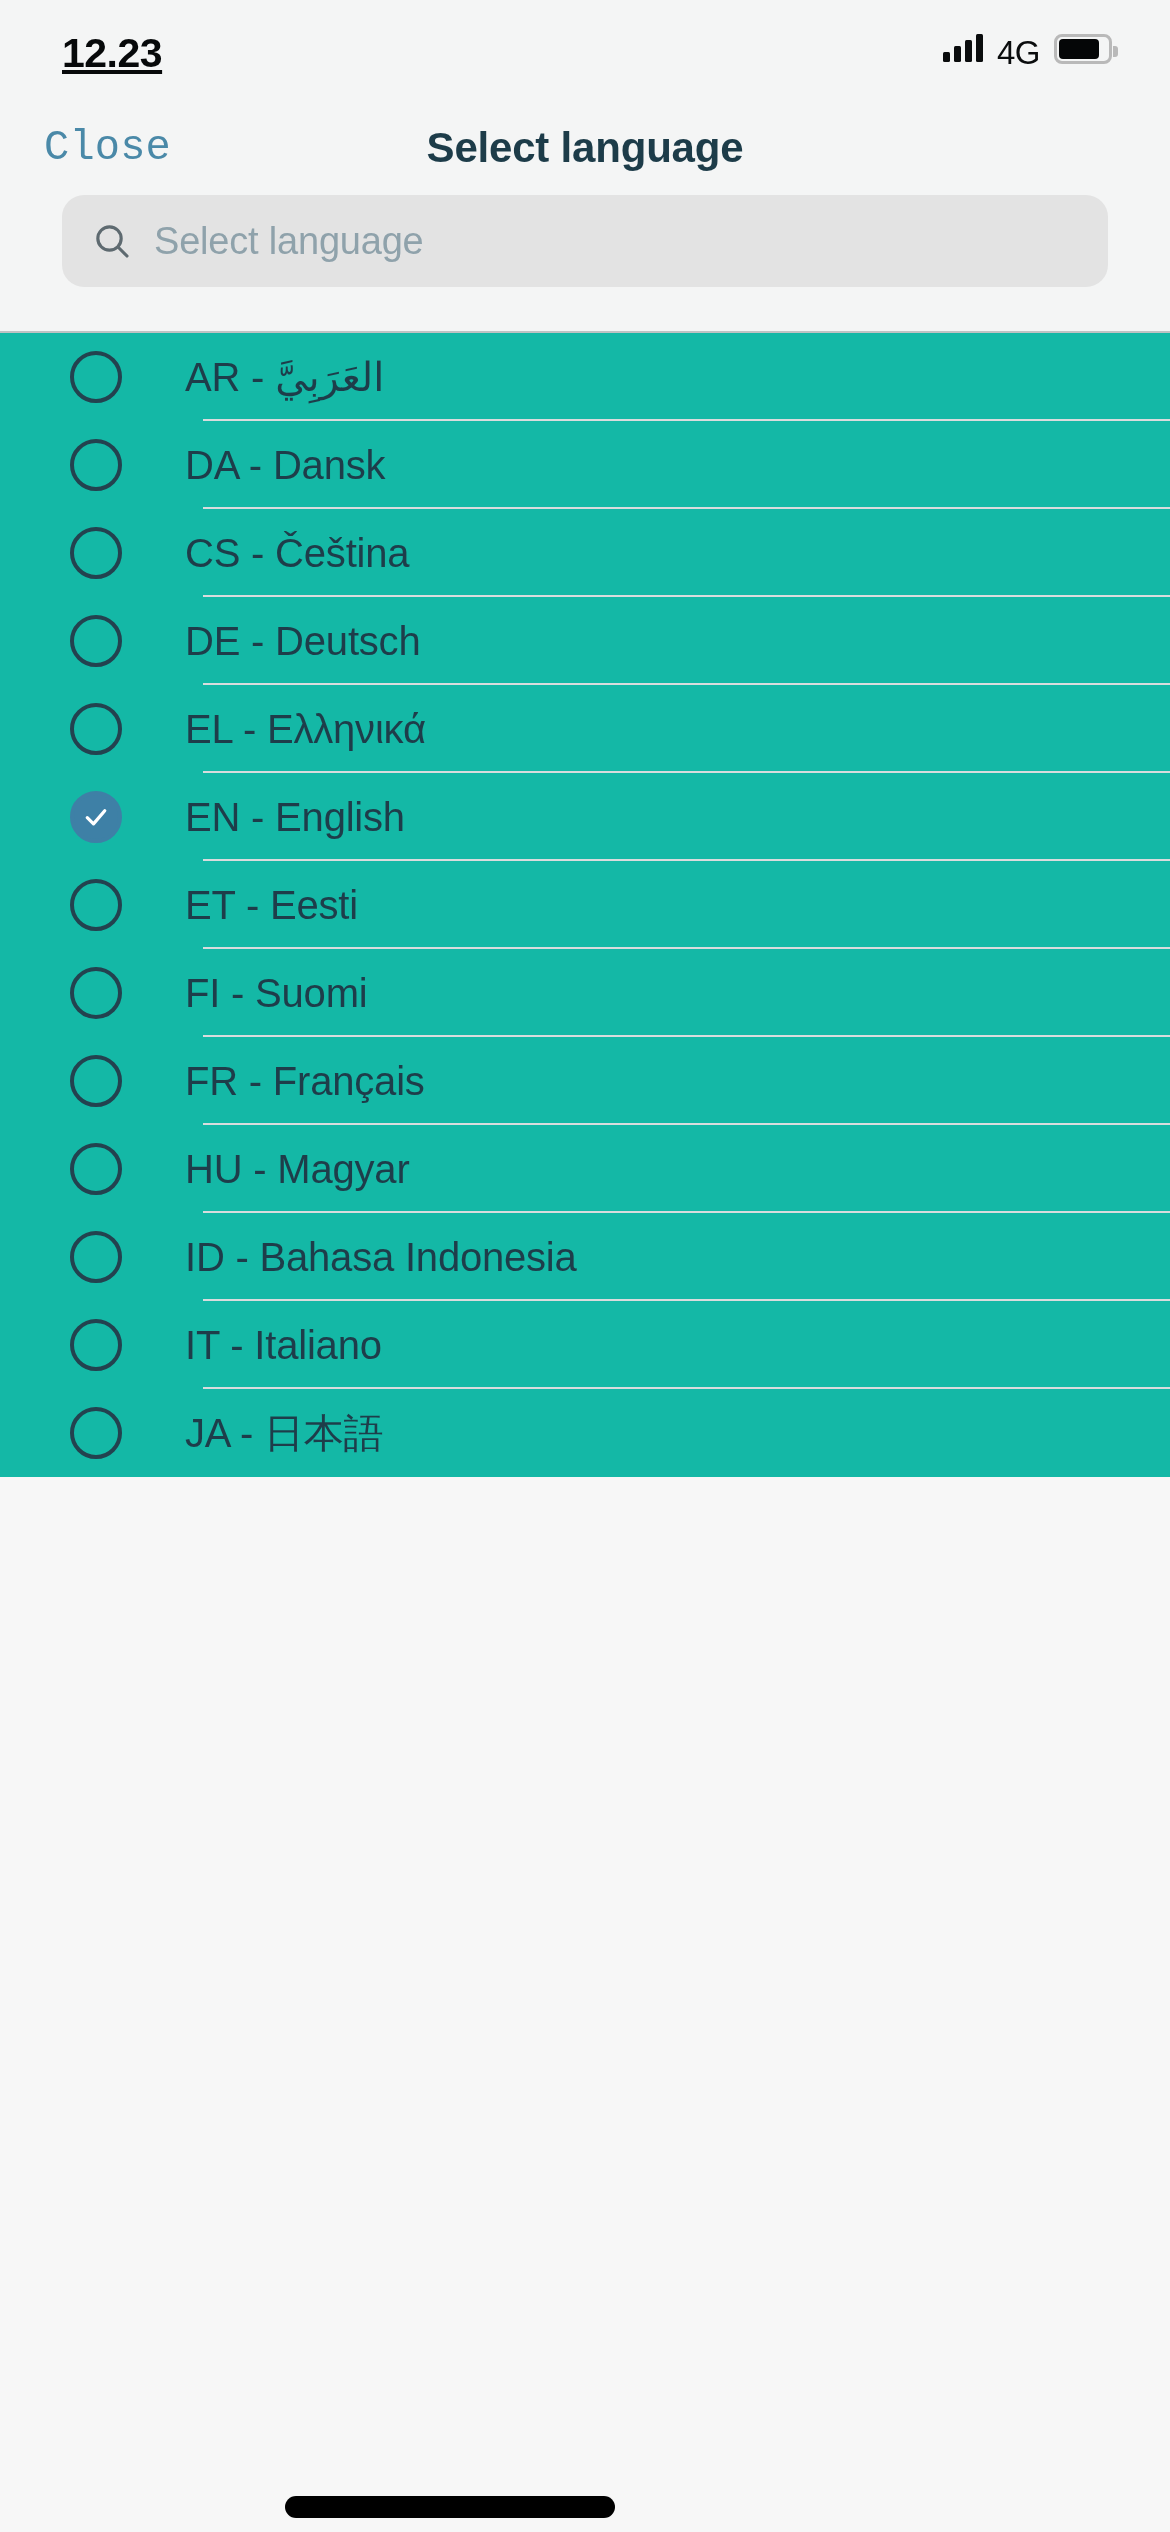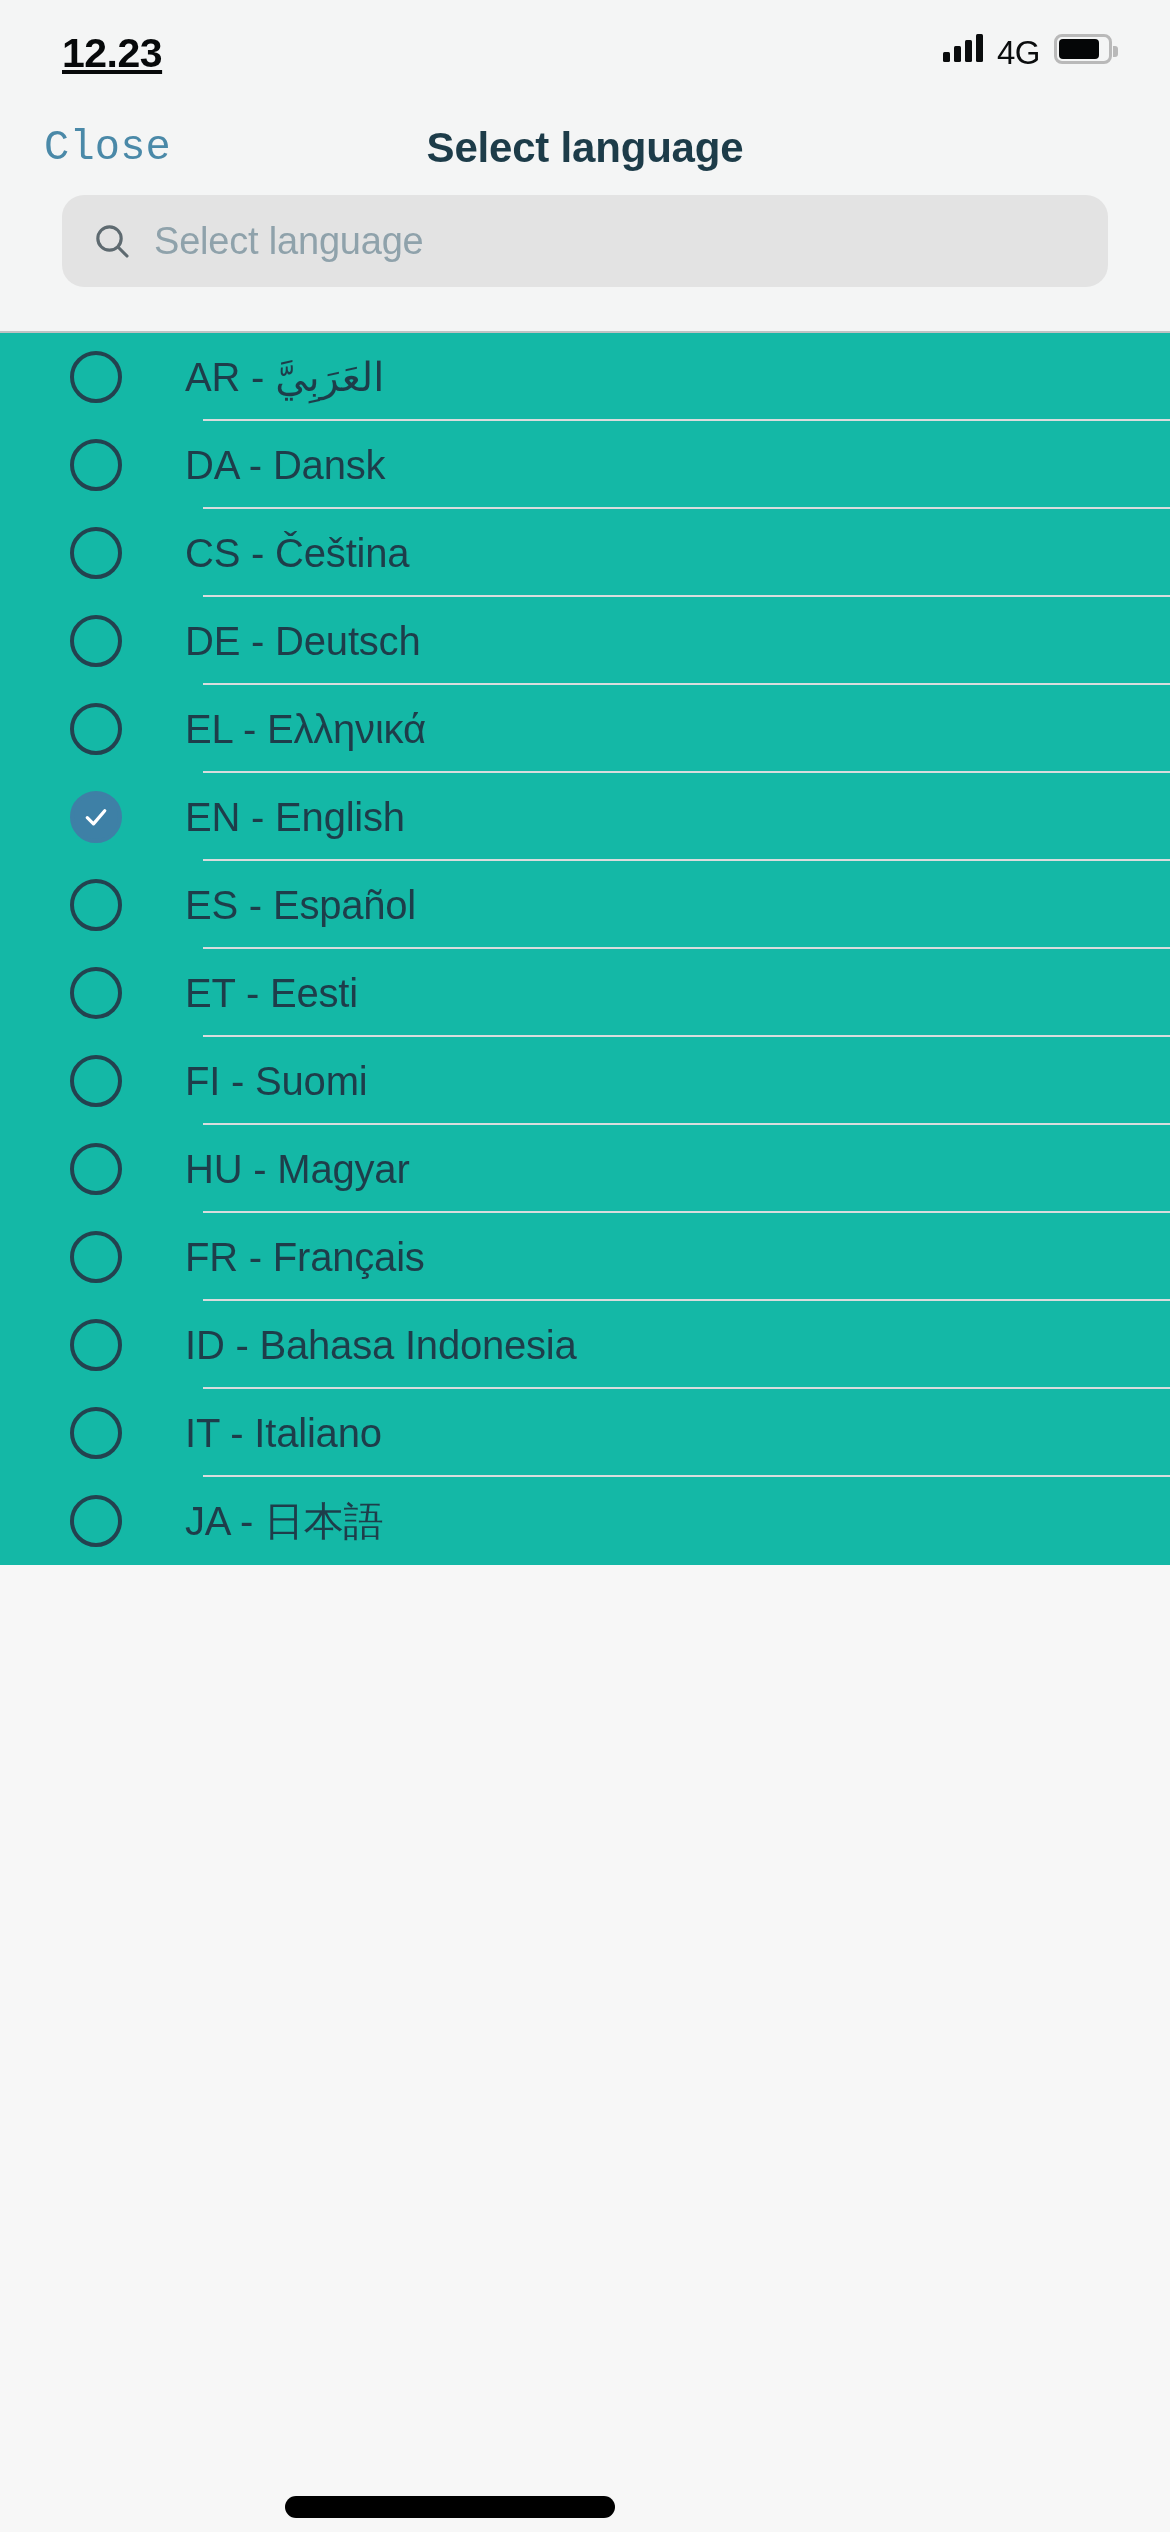--- a/index.html
+++ b/index.html
@@ -166,41 +166,36 @@
         <div class="radio">
           <svg class="check" viewBox="0 0 24 24" fill="none">
             <path d="M5 12.5 L10 17.5 L19 7" stroke="#ffffff" stroke-width="2.6" stroke-linecap="round" stroke-linejoin="round"></path>
           </svg>
         </div>
         <div class="row-label">EN - English</div>
         <div class="divider"></div>
       </div>
       <div class="row">
         <div class="radio"></div>
-        <div class="row-label">ES - Español</div>
-        <div class="divider"></div>
-      </div>
-      <div class="row">
-        <div class="radio"></div>
         <div class="row-label">ET - Eesti</div>
         <div class="divider"></div>
       </div>
       <div class="row">
         <div class="radio"></div>
         <div class="row-label">FI - Suomi</div>
         <div class="divider"></div>
       </div>
       <div class="row">
         <div class="radio"></div>
+        <div class="row-label">FR - Français</div>
+        <div class="divider"></div>
+      </div>
+      <div class="row">
+        <div class="radio"></div>
         <div class="row-label">HU - Magyar</div>
-        <div class="divider"></div>
-      </div>
-      <div class="row">
-        <div class="radio"></div>
-        <div class="row-label">FR - Français</div>
         <div class="divider"></div>
       </div>
       <div class="row">
         <div class="radio"></div>
         <div class="row-label">ID - Bahasa Indonesia</div>
         <div class="divider"></div>
       </div>
       <div class="row">
         <div class="radio"></div>
         <div class="row-label">IT - Italiano</div>

